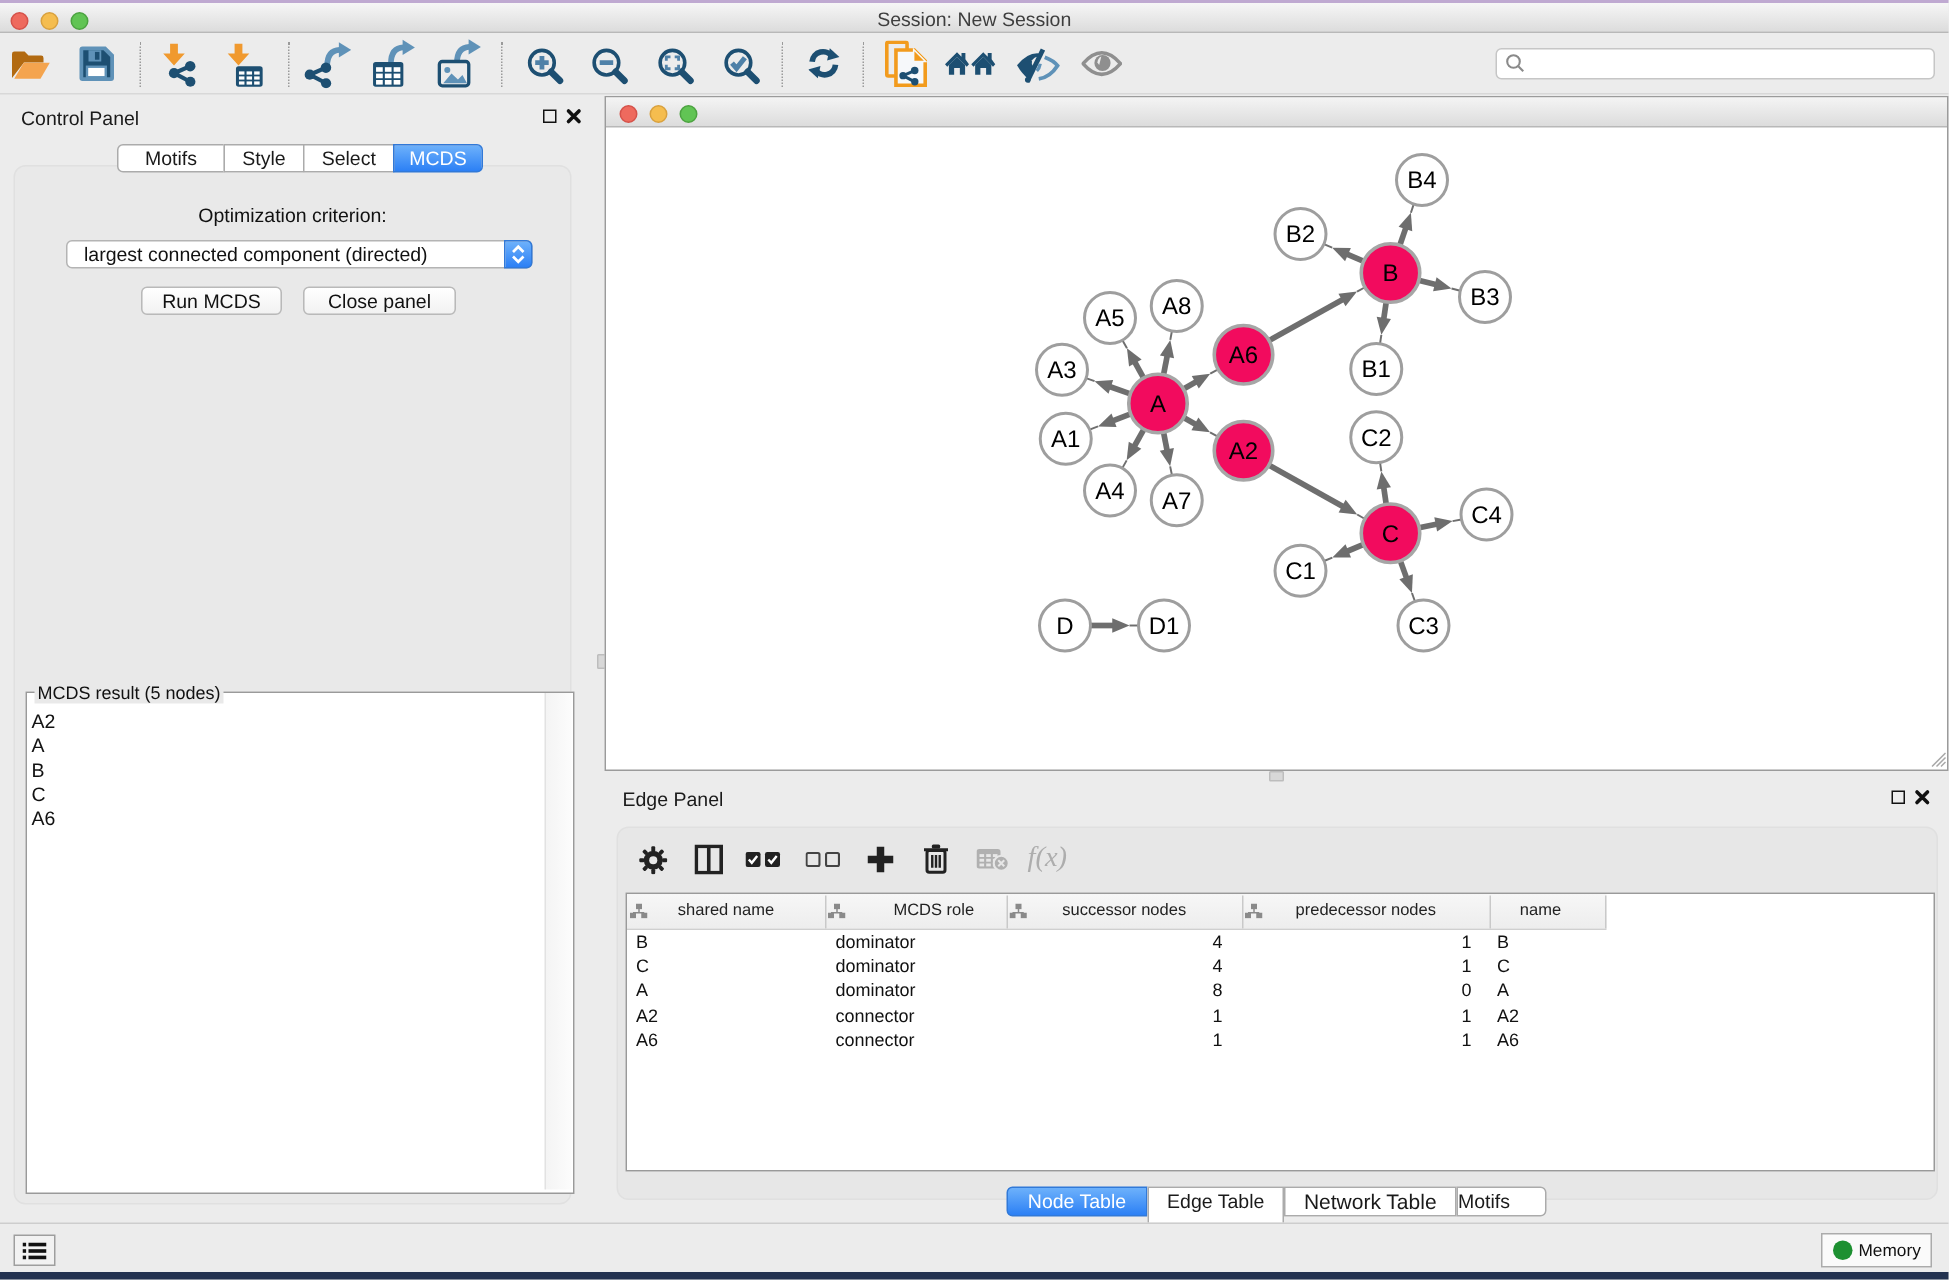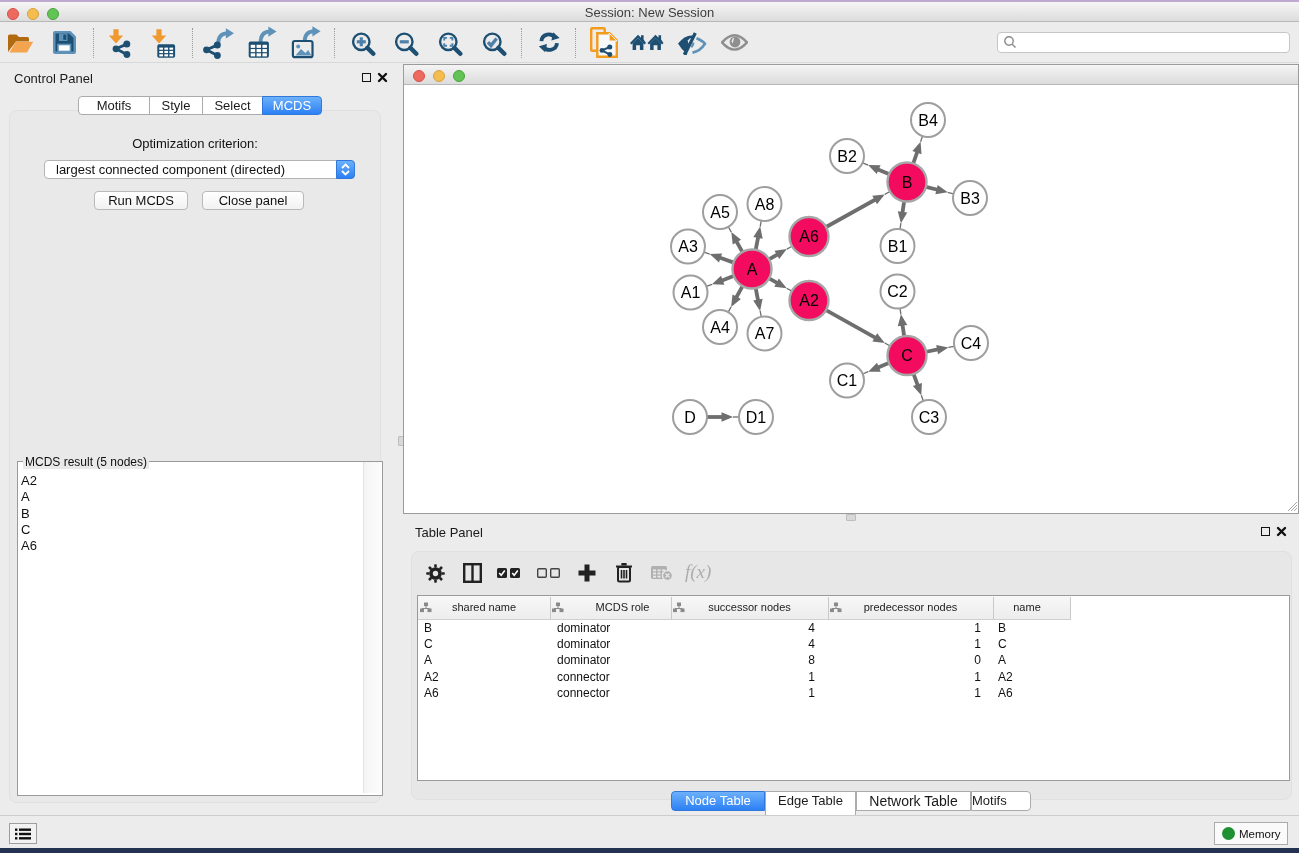--- a/index.html
+++ b/index.html
@@ -227,21 +227,21 @@
     <div style="height:16.3px;">A6</div>
   </div>
 <div style="position:absolute;left:398px;top:436px;width:5px;height:8px;background:#d8d8d8;border:1px solid #bdbdbd;border-radius:1px;"></div>
 <div style="position:absolute;left:846px;top:514px;width:8px;height:5px;background:#d8d8d8;border:1px solid #bdbdbd;border-radius:1px;"></div>
 <div style="position:absolute;left:403px;top:64px;width:896px;height:450px;background:#fff;border:1px solid #9b9b9b;box-sizing:border-box;"></div>
 <div style="position:absolute;left:404px;top:65px;width:894px;height:20px;background:linear-gradient(#f4f4f4,#dcdcdc);border-bottom:1px solid #b8b8b8;box-sizing:border-box;">
     <span style="position:absolute;left:8.5px;top:5px;width:12px;height:12px;border-radius:50%;background:#ee6a5e;border:0.5px solid #d5524a;box-sizing:border-box;"></span>
     <span style="position:absolute;left:28.5px;top:5px;width:12px;height:12px;border-radius:50%;background:#f5bd4f;border:0.5px solid #d9a13e;box-sizing:border-box;"></span>
     <span style="position:absolute;left:48.5px;top:5px;width:12px;height:12px;border-radius:50%;background:#61c454;border:0.5px solid #4ca340;box-sizing:border-box;"></span>
   </div>
-<div style="position:absolute;left:384px;top:85px;width:894px;height:427px;overflow:hidden;">
+<div style="position:absolute;left:404px;top:85px;width:894px;height:427px;overflow:hidden;">
     <svg width="895" height="427" viewBox="0 0 895 427" style="position:absolute;left:0;top:0;">
       <line x1="358.9" y1="167.9" x2="351.9" y2="155.3" stroke="#6e6e6e" stroke-width="3.8"></line>
       <polygon points="347.3,147.1 357.1,154.7 348.7,159.4" fill="#6e6e6e"></polygon>
       <line x1="347.3" y1="147.1" x2="344.3" y2="141.8" stroke="#6e6e6e" stroke-width="1.3"></line>
       <line x1="371.5" y1="165.8" x2="374.4" y2="150.9" stroke="#6e6e6e" stroke-width="3.8"></line>
       <polygon points="376.2,141.6 378.7,153.8 369.3,152.0" fill="#6e6e6e"></polygon>
       <line x1="376.2" y1="141.6" x2="377.3" y2="135.7" stroke="#6e6e6e" stroke-width="1.3"></line>
       <line x1="350.5" y1="177.9" x2="334.7" y2="172.3" stroke="#6e6e6e" stroke-width="3.8"></line>
       <polygon points="325.7,169.1 338.1,168.4 335.0,177.5" fill="#6e6e6e"></polygon>
       <line x1="325.7" y1="169.1" x2="320.0" y2="167.1" stroke="#6e6e6e" stroke-width="1.3"></line>
@@ -338,21 +338,21 @@
     </svg>
   </div>
 <svg style="position:absolute;left:1286px;top:500px;" width="12" height="12" viewBox="0 0 12 12">
     <g stroke="#a8a8a8" stroke-width="1">
       <line x1="2" y1="11" x2="11" y2="2"></line>
       <line x1="5" y1="11" x2="11" y2="5"></line>
       <line x1="8" y1="11" x2="11" y2="8"></line>
     </g>
   </svg>
 <div style="position:absolute;left:411px;top:551px;width:881px;height:249px;background:#e7e7e7;border:1px solid #e0e0e0;border-radius:8px;box-sizing:border-box;"></div>
-<div style="position:absolute;left:415px;top:525px;font-size:13px;color:#1a1a1a;">Table Panel</div>
+<div style="position:absolute;left:415px;top:525px;font-size:13px;color:#1a1a1a;">Edge Panel</div>
 <div style="position:absolute;left:1261px;top:527px;width:9px;height:9px;border:1.8px solid #111;box-sizing:border-box;"></div>
 <svg style="position:absolute;left:1276px;top:526px;" width="11" height="11" viewBox="0 0 11 11">
     <path d="M2,2 L9,9 M9,2 L2,9" stroke="#111" stroke-width="2.4" stroke-linecap="round"></path>
   </svg>
 <svg style="position:absolute;left:426px;top:564px;" width="19" height="19" viewBox="0 0 19 19">
     <g fill="#222">
       <circle cx="9.5" cy="9.5" r="6.3"></circle>
       <rect x="8.2" y="0.2" width="2.6" height="3.4" rx="0.8" transform="rotate(0 9.5 9.5)"></rect>
       <rect x="8.2" y="0.2" width="2.6" height="3.4" rx="0.8" transform="rotate(45 9.5 9.5)"></rect>
       <rect x="8.2" y="0.2" width="2.6" height="3.4" rx="0.8" transform="rotate(90 9.5 9.5)"></rect>

